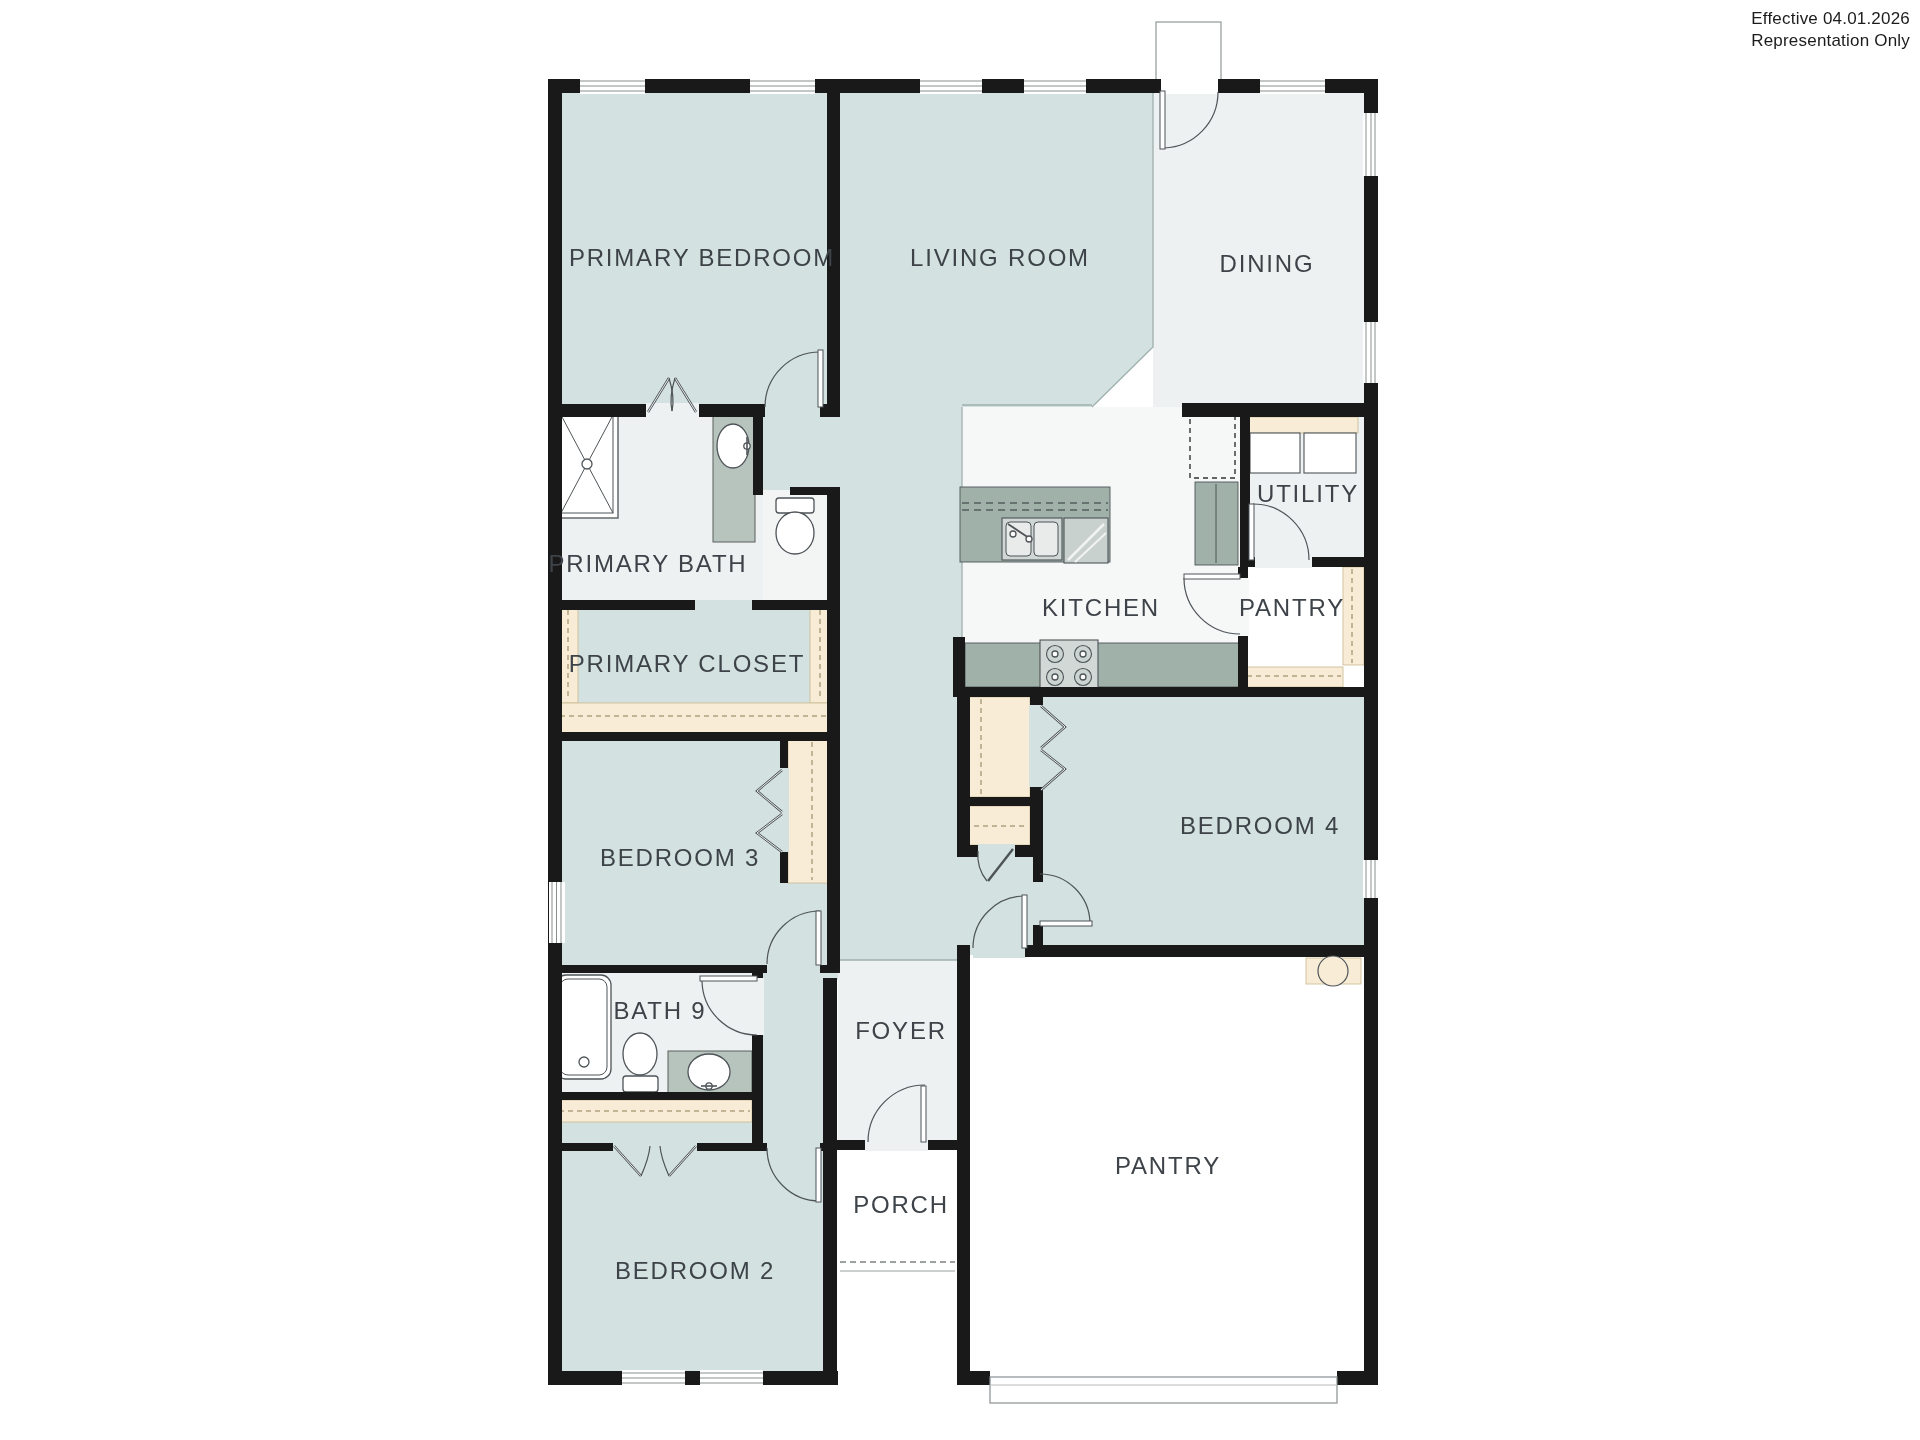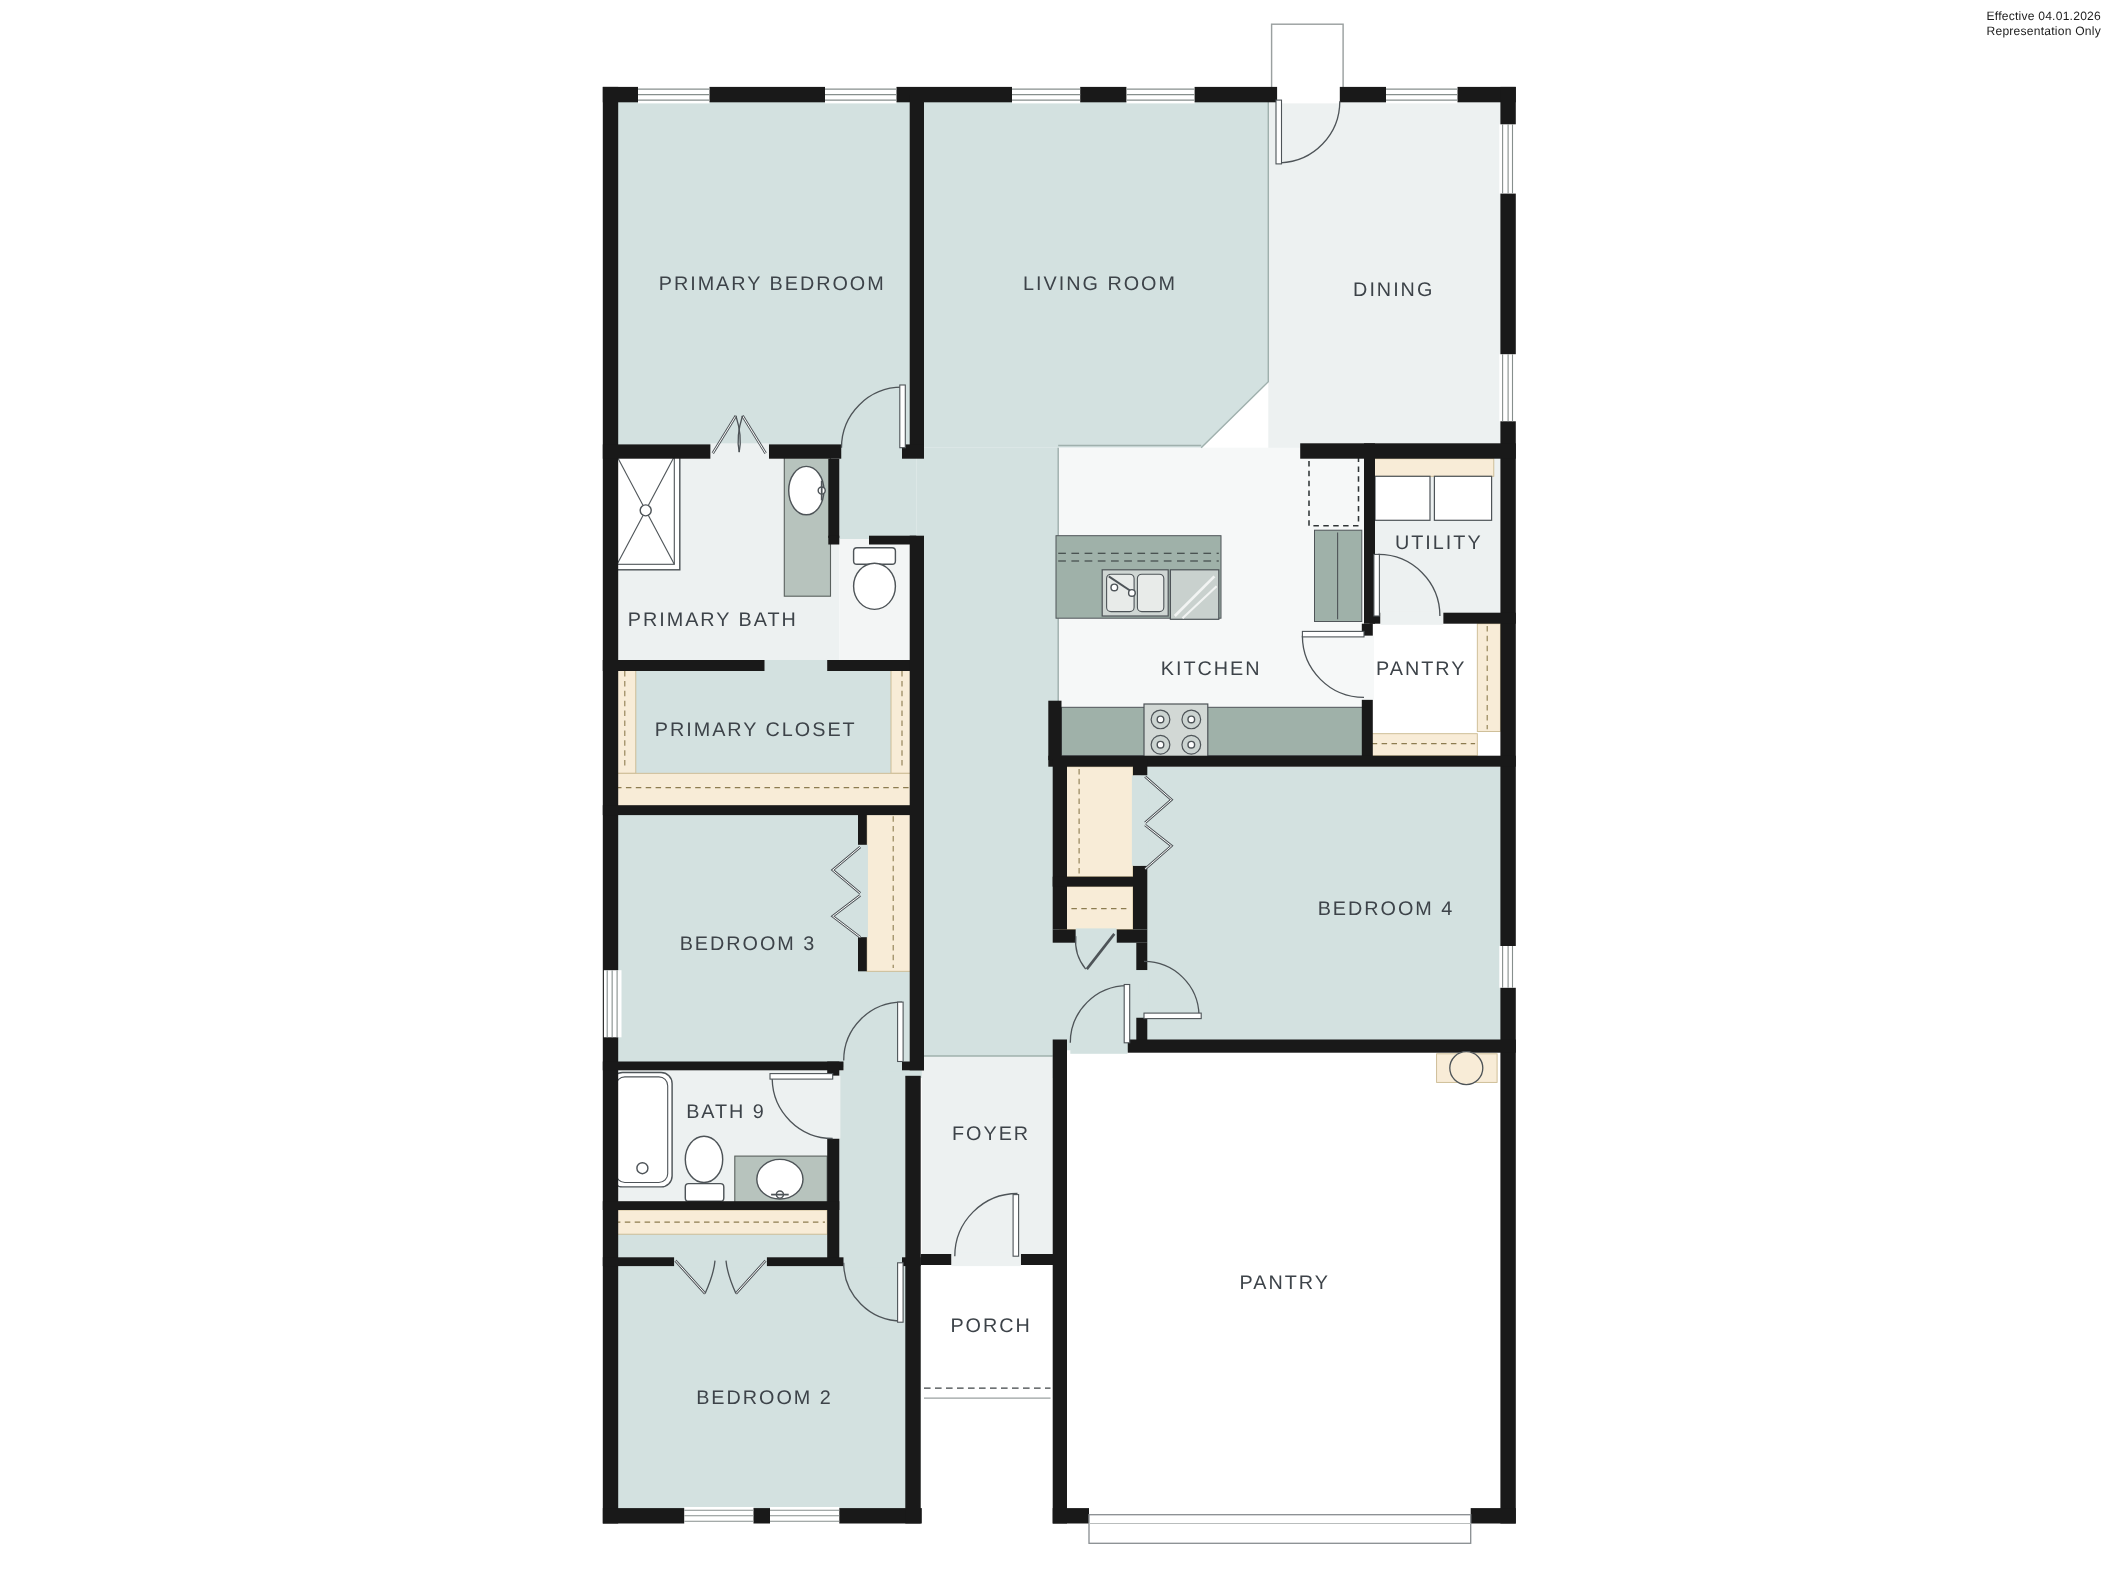--- a/index.html
+++ b/index.html
@@ -1,21 +1,21 @@
 <!DOCTYPE html>
 <html style="--wall: #191919; --room-teal: #d3e1e0; --room-gray: #edf1f1; --shelf-tan: #f8ecd7; --counter-sage: #9fb1a9;"><head>
 <meta charset="utf-8">
 <style>
   html,body{margin:0;padding:0;background:#fff;}
   .screen{position:relative;width:1920px;height:1440px;background:#fff;overflow:hidden;
           font-family:"Liberation Sans", sans-serif;}
   .title-block{position:absolute;top:8px;right:10px;text-align:right;
-               font-size:11px;line-height:1.3;color:#1c1c1c;letter-spacing:.2px;}
+               font-size:17px;line-height:1.3;color:#1c1c1c;letter-spacing:.2px;}
   .label{position:absolute;transform:translate(-50%,-50%);white-space:nowrap;
-         font-size:18px;letter-spacing:1.8px;color:#3d4349;}
+         font-size:24px;letter-spacing:1.8px;color:#3d4349;}
   svg{position:absolute;left:0;top:0;}
   .teal{fill:var(--room-teal);}
   .gray{fill:var(--room-gray);}
   .wht{fill:#ffffff;}
   .kfloor{fill:#f6f8f8;}
   .tfloor{fill:#f3f5f5;}
   .tan{fill:var(--shelf-tan);stroke:#c9b88e;stroke-width:.8;}
   .sage{fill:var(--counter-sage);stroke:#4e5458;stroke-width:.9;}
   .wall{fill:var(--wall);}
   .thin{stroke:#9fb0ad;stroke-width:1.3;fill:none;}

